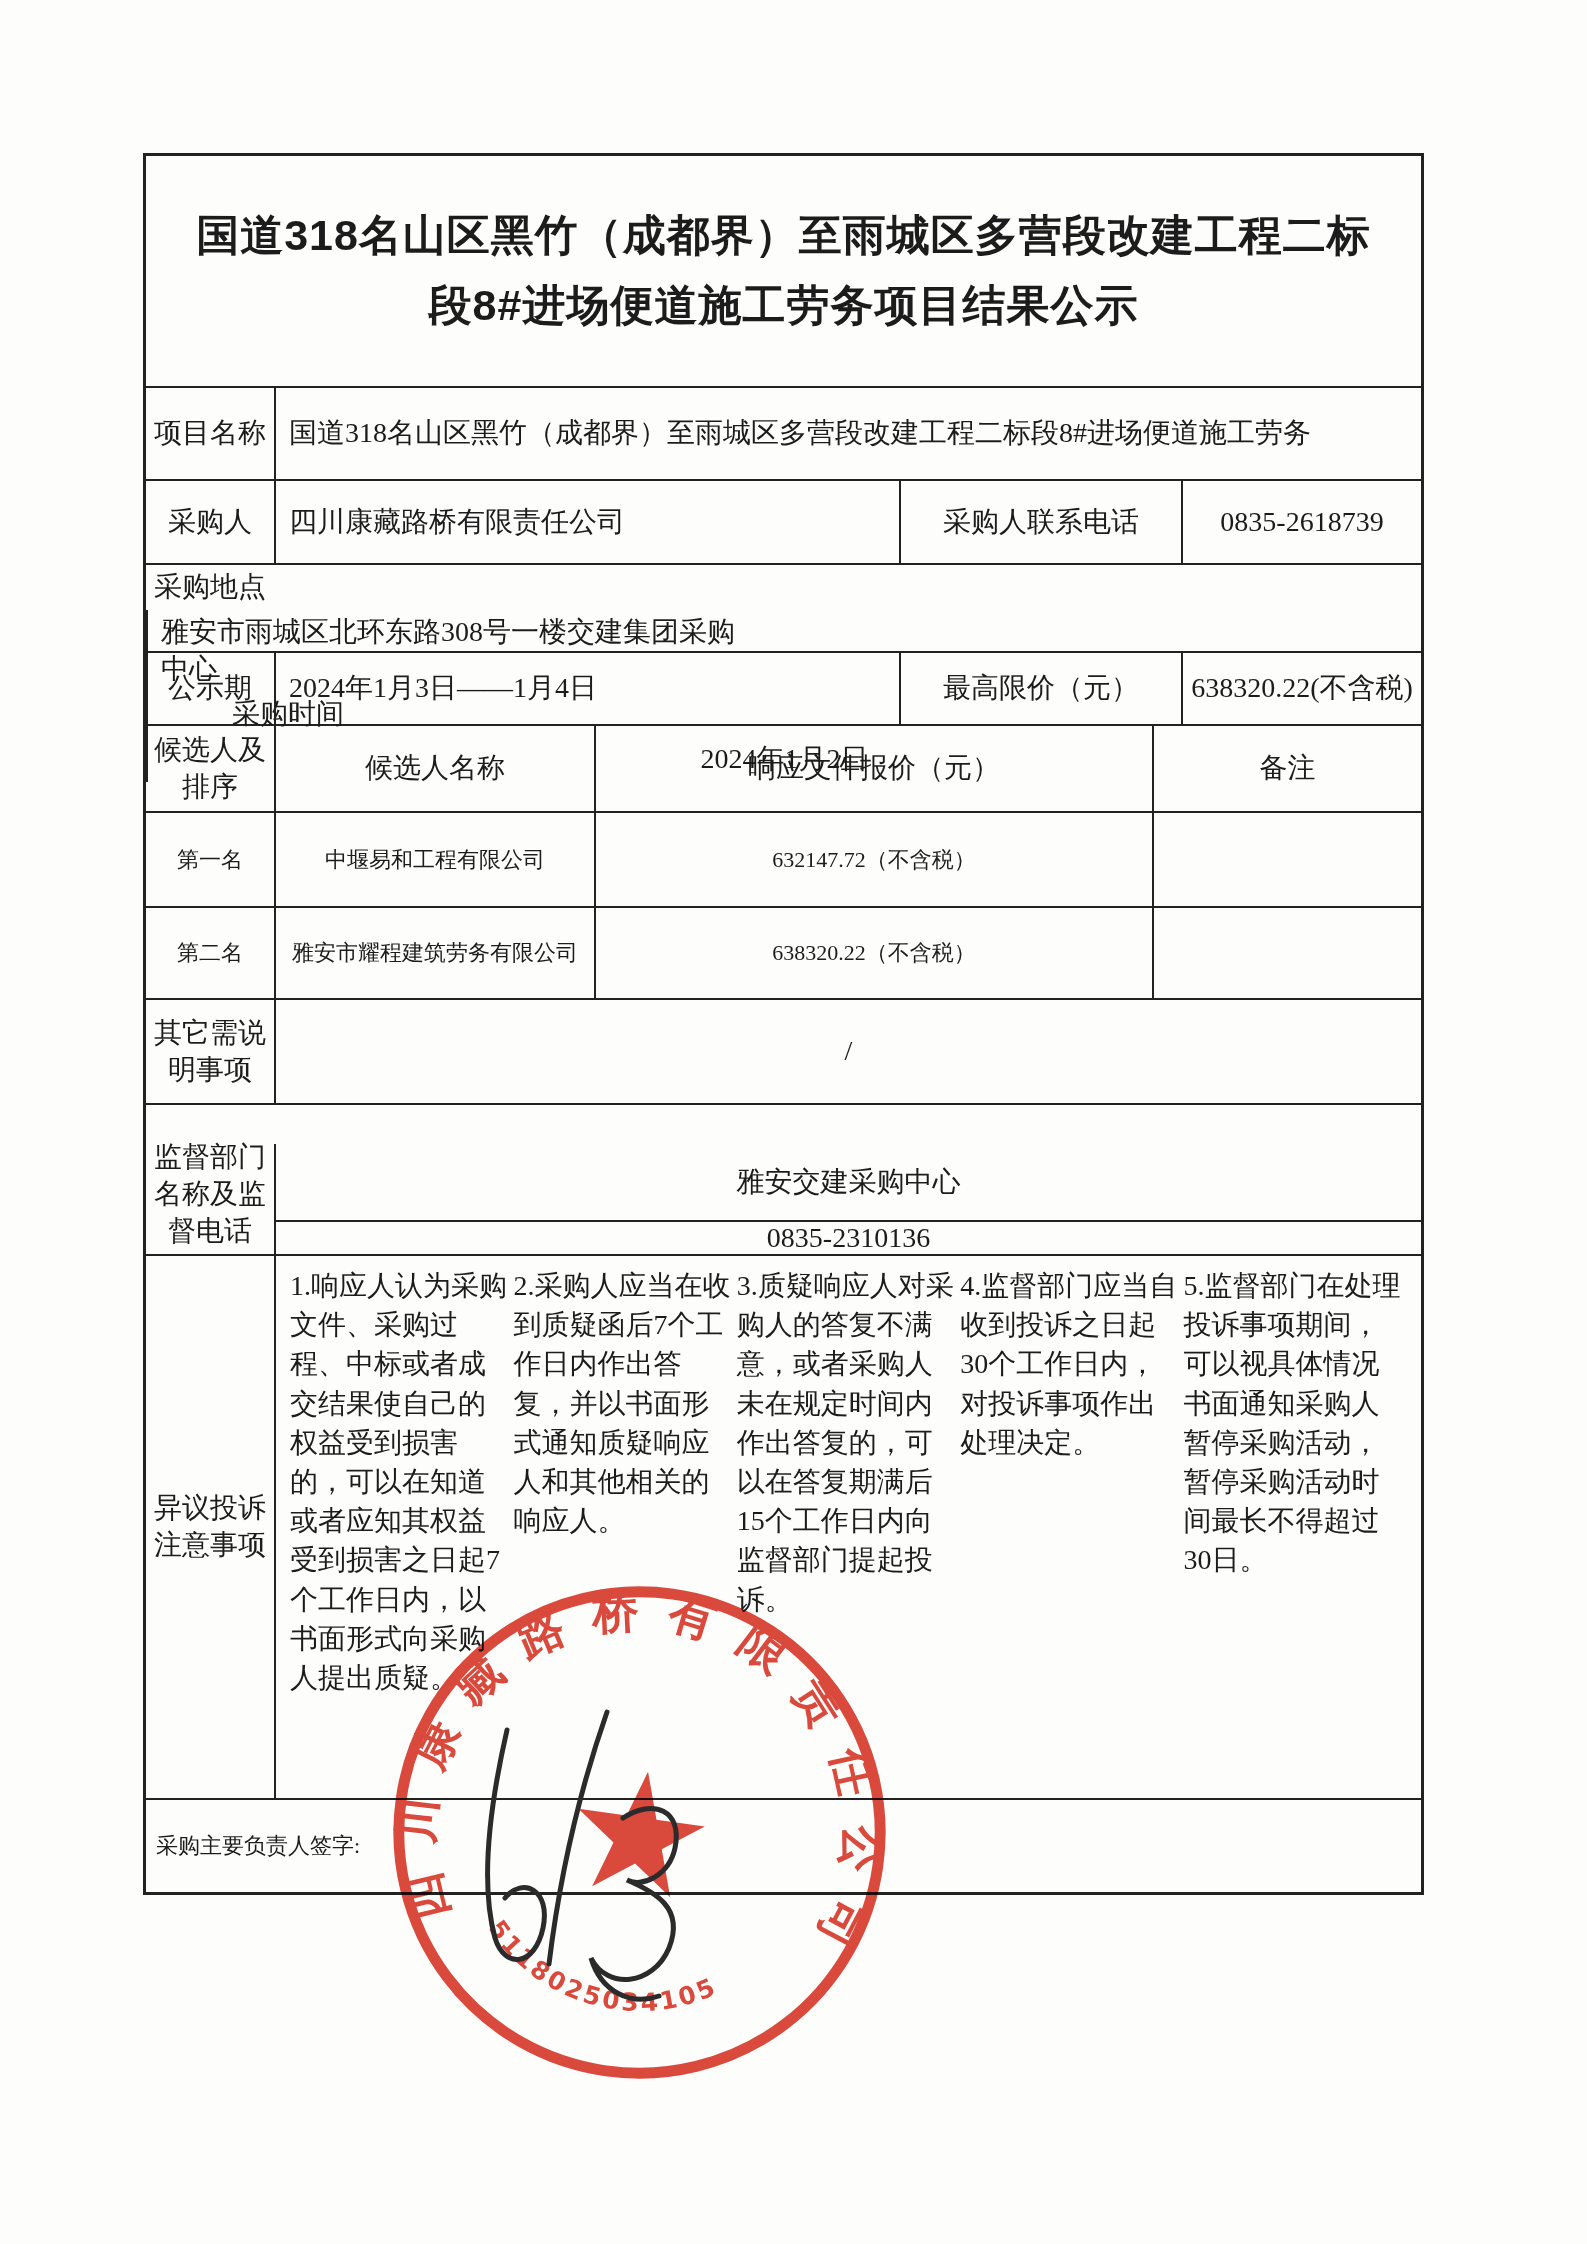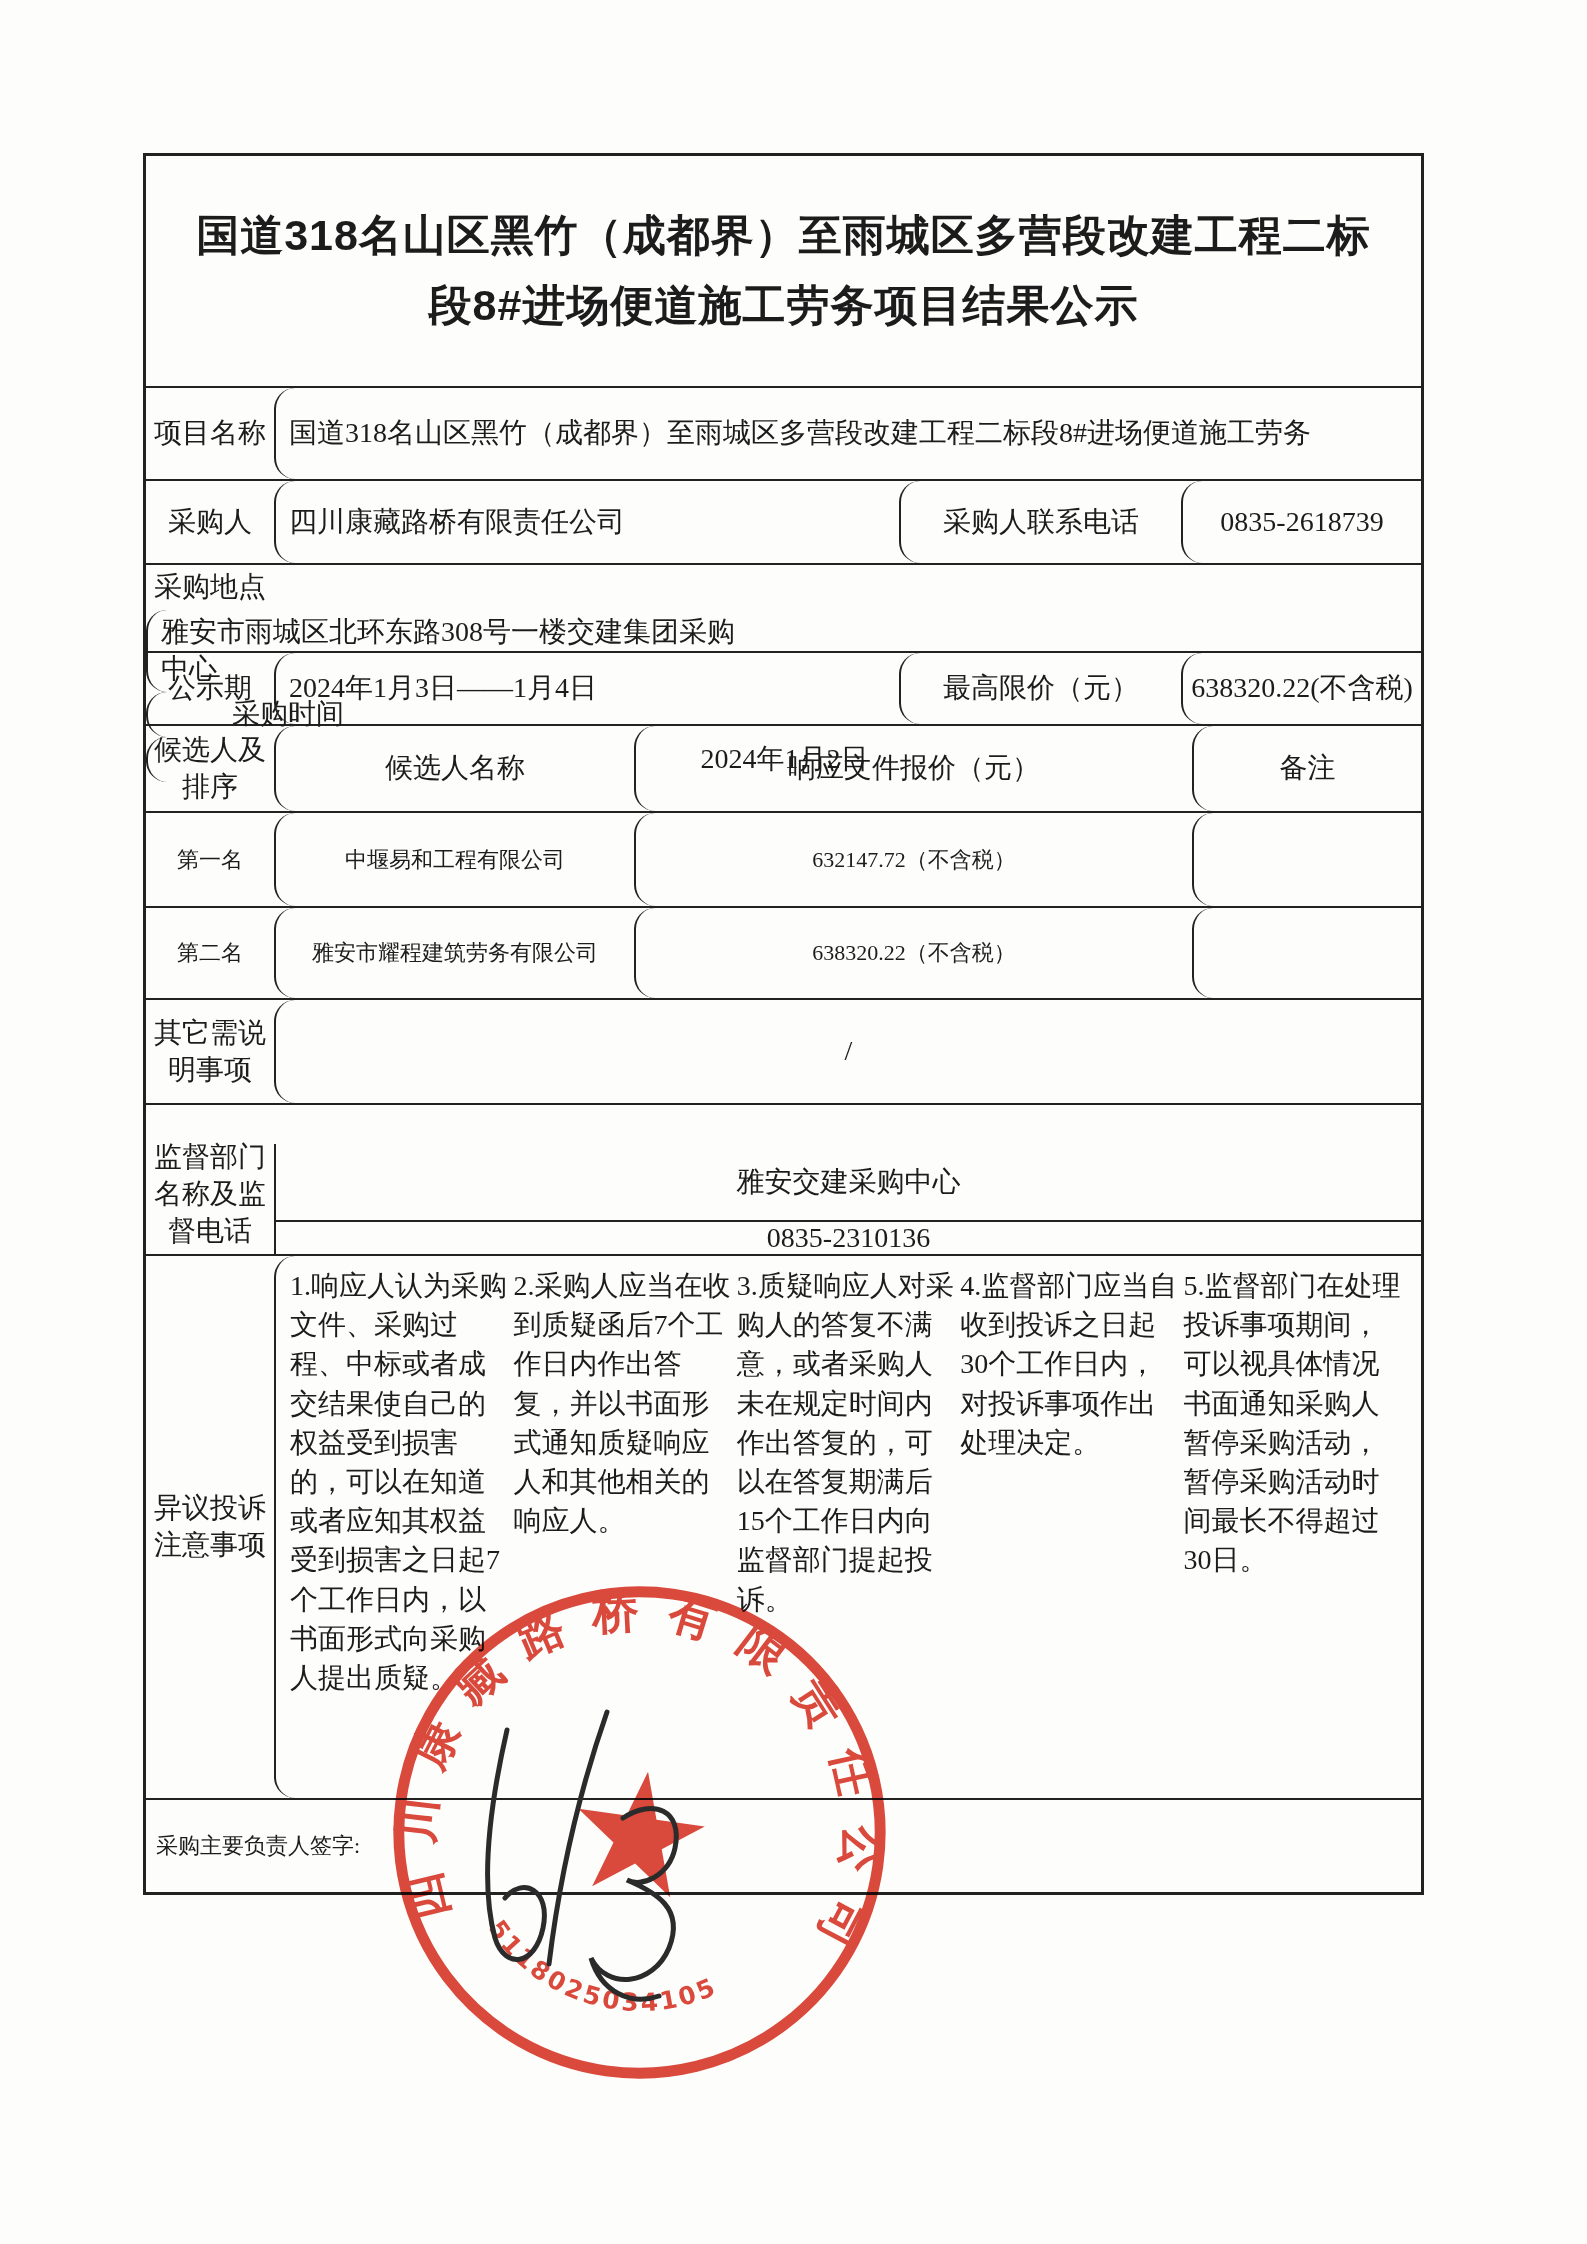--- a/index.html
+++ b/index.html
@@ -9,28 +9,28 @@
   }
   .doc{
     position:absolute;left:143px;top:153px;width:1281px;
     border:3px solid #222;background:#fdfdfc;box-sizing:border-box;
   }
   .row{display:flex;border-top:2px solid #222;box-sizing:border-box;}
   .row:first-child{border-top:none;}
   .cell{
     box-sizing:border-box;border-left:2px solid #222;
     display:flex;align-items:center;justify-content:center;
-    text-align:center;font-size:28px;line-height:1.32;padding:4px 8px;border-radius:21px;
+    text-align:center;font-size:28px;line-height:1.32;padding:4px 8px;
   }
   .cell:first-child{border-left:none;}
   .w-label{width:128px;flex:none;}
   .w-val{width:625px;flex:none;}
   .w-h3{width:282px;flex:none;}
   .w-last{flex:1;}
-  .w-name{width:360px;flex:none;}
+  .w-name{width:320px;flex:none;}
   .w-price{width:558px;flex:none;}
   .ta-left{justify-content:flex-start;text-align:left;padding-left:13px;padding-right:13px;}
   .h-title{height:230px;}
   .h-project{height:93px;}
   .h-purchaser{height:84px;}
   .h-location{height:88px;flex-direction:column;}
   .h-publicity{height:73px;}
   .h-candhead{height:87px;}
   .h-cand1{height:95px;}
   .h-cand2{height:92px;}

